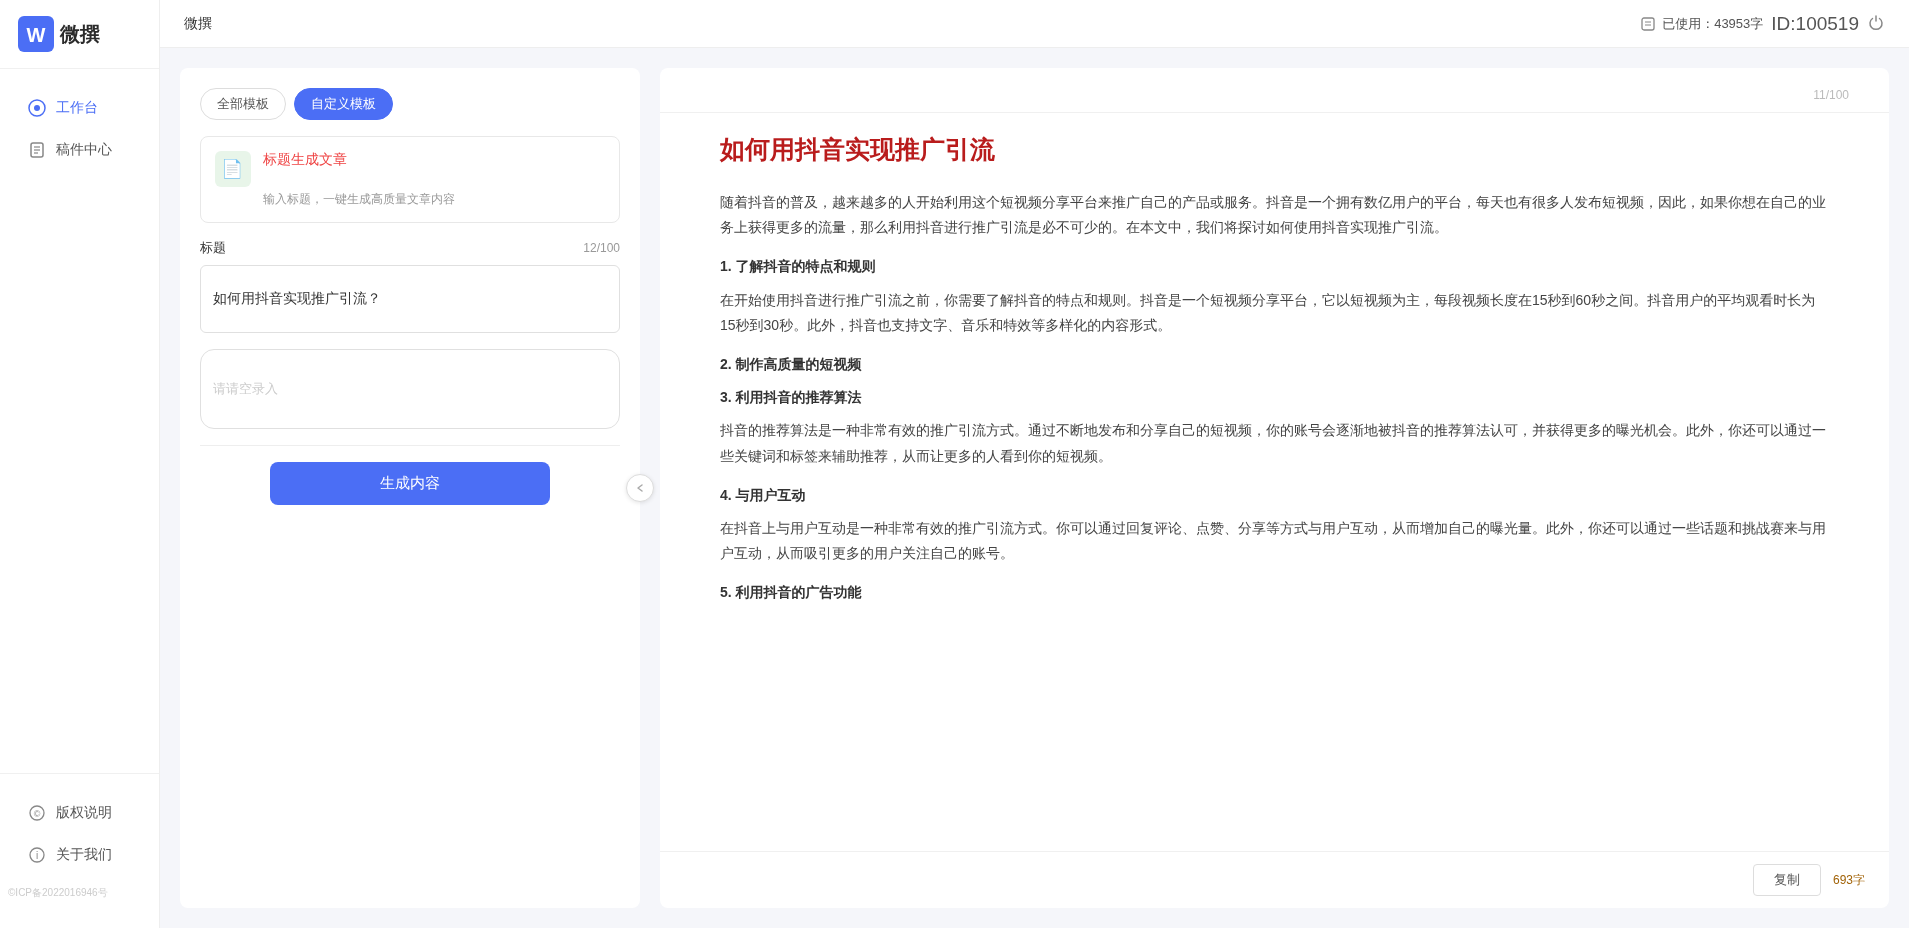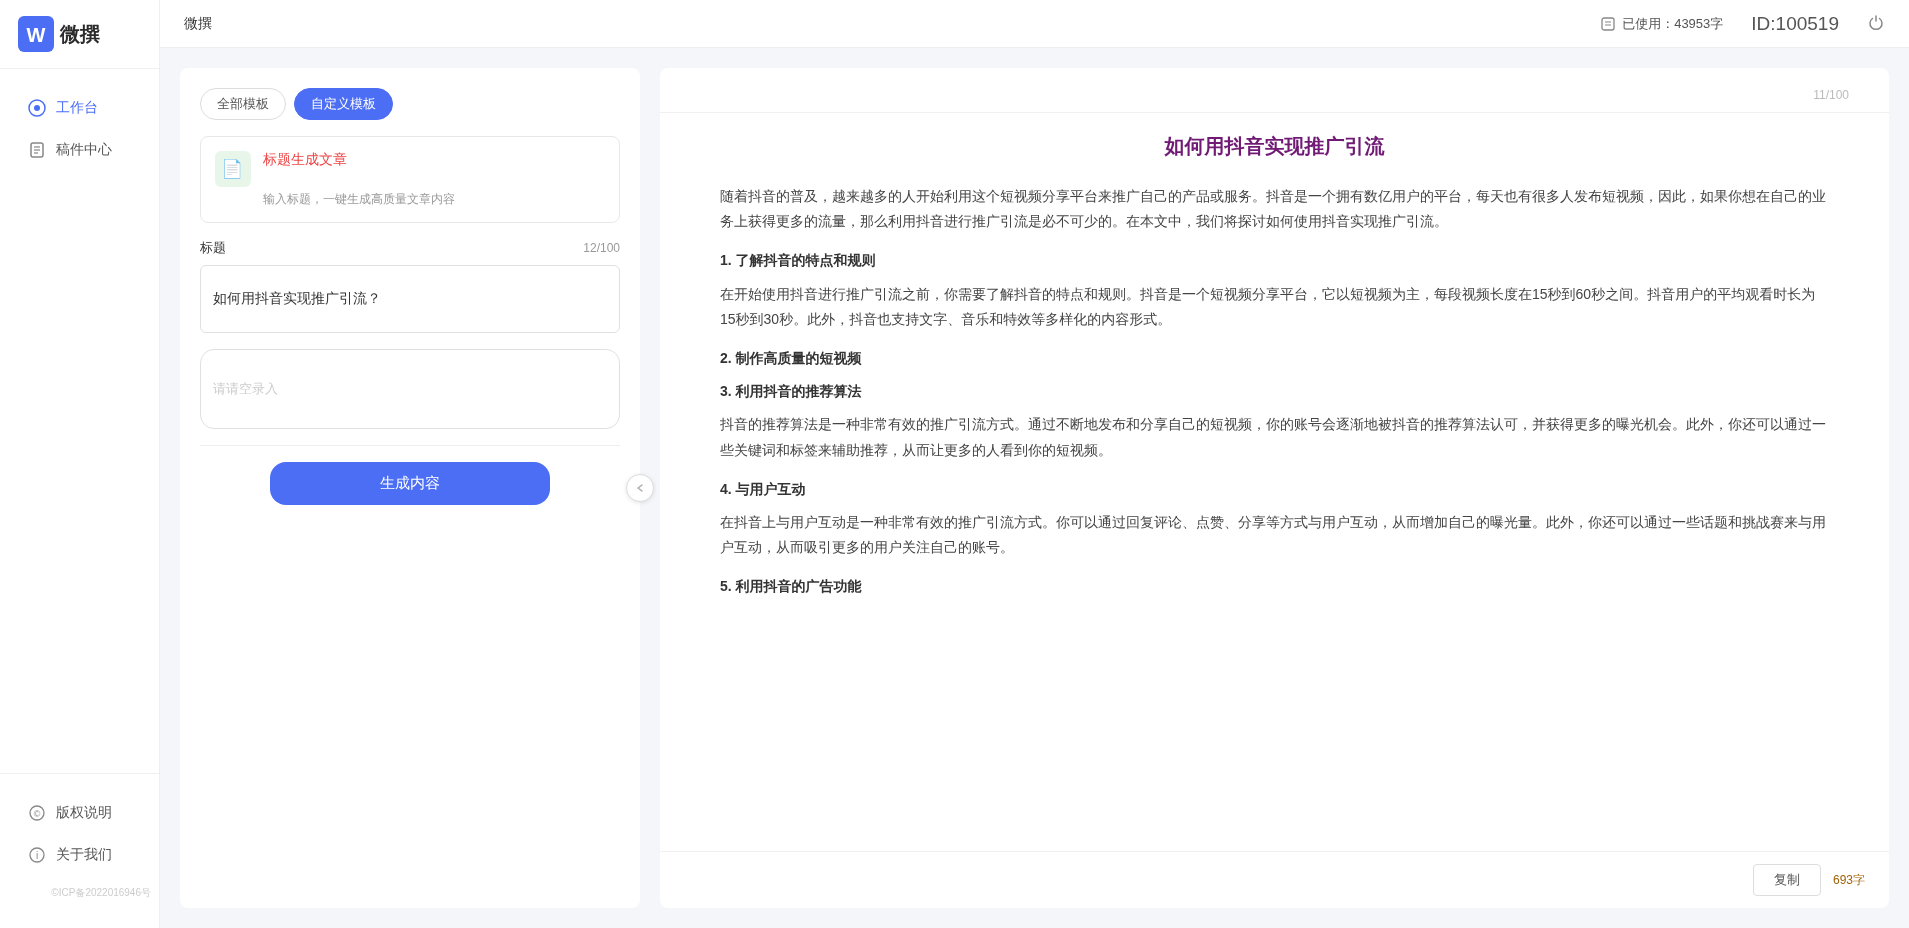--- a/index.html
+++ b/index.html
@@ -59,21 +59,21 @@
     .sidebar-bottom {
       padding: 20px 0;
       border-top: 1px solid #f0f0f0;
       display: flex;
       flex-direction: column;
       gap: 4px;
     }
     .sidebar-icp {
       font-size: 10px;
       color: #ccc;
-      text-align: right;
+      text-align: left;
       padding: 8px;
     }
 
     
     .main-area {
       flex: 1;
       display: flex;
       flex-direction: column;
       overflow: hidden;
     }
@@ -89,21 +89,21 @@
       justify-content: space-between;
       flex-shrink: 0;
     }
     .topbar-title {
       font-size: 14px;
       color: #333;
     }
     .topbar-right {
       display: flex;
       align-items: center;
-      gap: 28px;
+      gap: 8px;
     }
     .topbar-usage {
       display: flex;
       align-items: center;
       gap: 6px;
       font-size: 13px;
       color: #555;
     }
     .topbar-id {
       font-size: 19px;
@@ -223,21 +223,21 @@
     .divider {
       border: none;
       border-top: 1px solid #eee;
       margin: 0;
     }
 
     .generate-btn {
       background: #4b6ef5;
       color: #fff;
       border: none;
-      border-radius: 16px;
+      border-radius: 8px;
       padding: 12px;
       font-size: 15px;
       cursor: pointer;
       width: 280px;
       margin: 0 auto;
       display: block;
       text-align: center;
     }
 
     
@@ -282,24 +282,24 @@
       color: #bbb;
     }
 
     .article-content {
       flex: 1;
       overflow-y: auto;
       padding: 20px 60px 20px 60px;
     }
 
     .article-title {
-      font-size: 20px;
+      font-size: 25px;
       font-weight: bold;
-      color: #701a75;
-      text-align: center;
+      color: #b91c1c;
+      text-align: left;
       margin-bottom: 24px;
     }
 
     .article-body {
       font-size: 14px;
       color: #444;
       line-height: 1.8;
     }
     .article-body p {
       margin-bottom: 14px;

